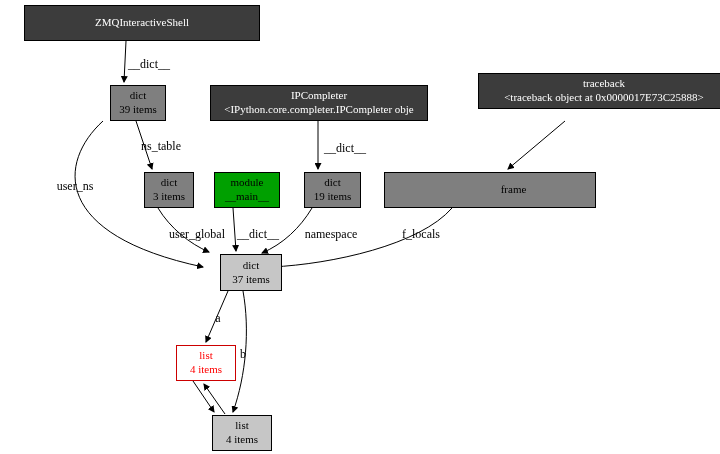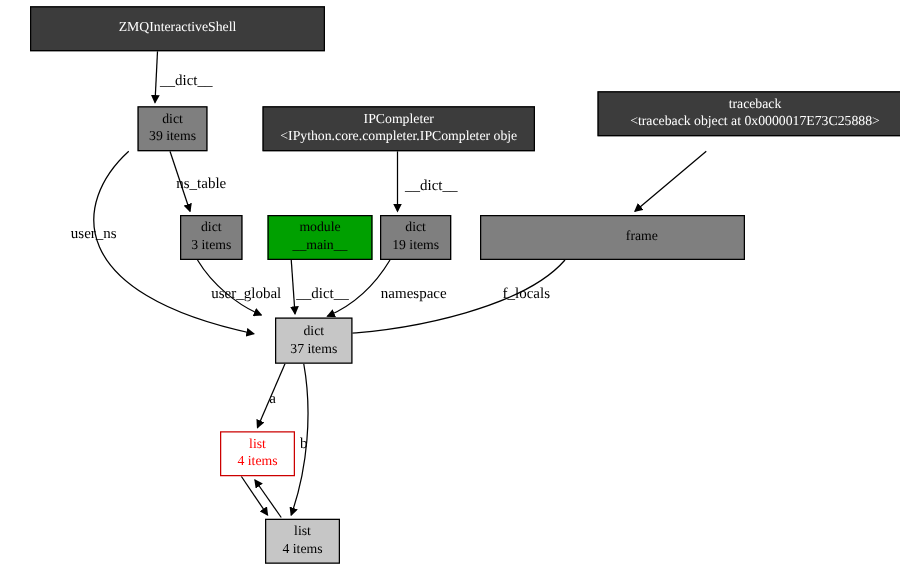--- a/index.html
+++ b/index.html
@@ -21,21 +21,21 @@
   .light{background:#c6c6c6;color:#000000;}
   .green{background:#00a000;color:#000000;}
   .redlist{background:#ffffff;color:#ff0000;border-color:#cc0000;}
   .edge-label{font-size:12px;fill:#000000;font-family:"Liberation Serif","DejaVu Serif",serif;}
   
   #n-zmq   {left:10px;  top:5px;   width:236px; height:36px;}
   #n-dict44{left:96px;  top:85px;  width:56px;  height:36px;}
   #n-ipc   {left:196px; top:85px;  width:218px; height:36px;font-family:Liberation Serif, serif;}
   #n-tb    {left:464px; top:73px;  width:252px; height:36px;}
   #n-dict3 {left:130px; top:172px; width:50px;  height:36px;}
-  #n-module{left:200px; top:172px; width:84px;  height:36px;}
+  #n-module{left:200px; top:172px; width:66px;  height:36px;}
   #n-dict19{left:290px; top:172px; width:57px;  height:36px;}
   #n-frame {left:370px; top:172px; width:212px; height:36px;padding-left:47px;}
   #n-dict37{left:206px; top:254px; width:62px;  height:37px;}
   #n-lista {left:162px; top:345px; width:60px;  height:36px;}
   #n-listb {left:198px; top:415px; width:60px;  height:36px;}
 </style>
 </head>
 <body>
 
 <div class="canvas">

